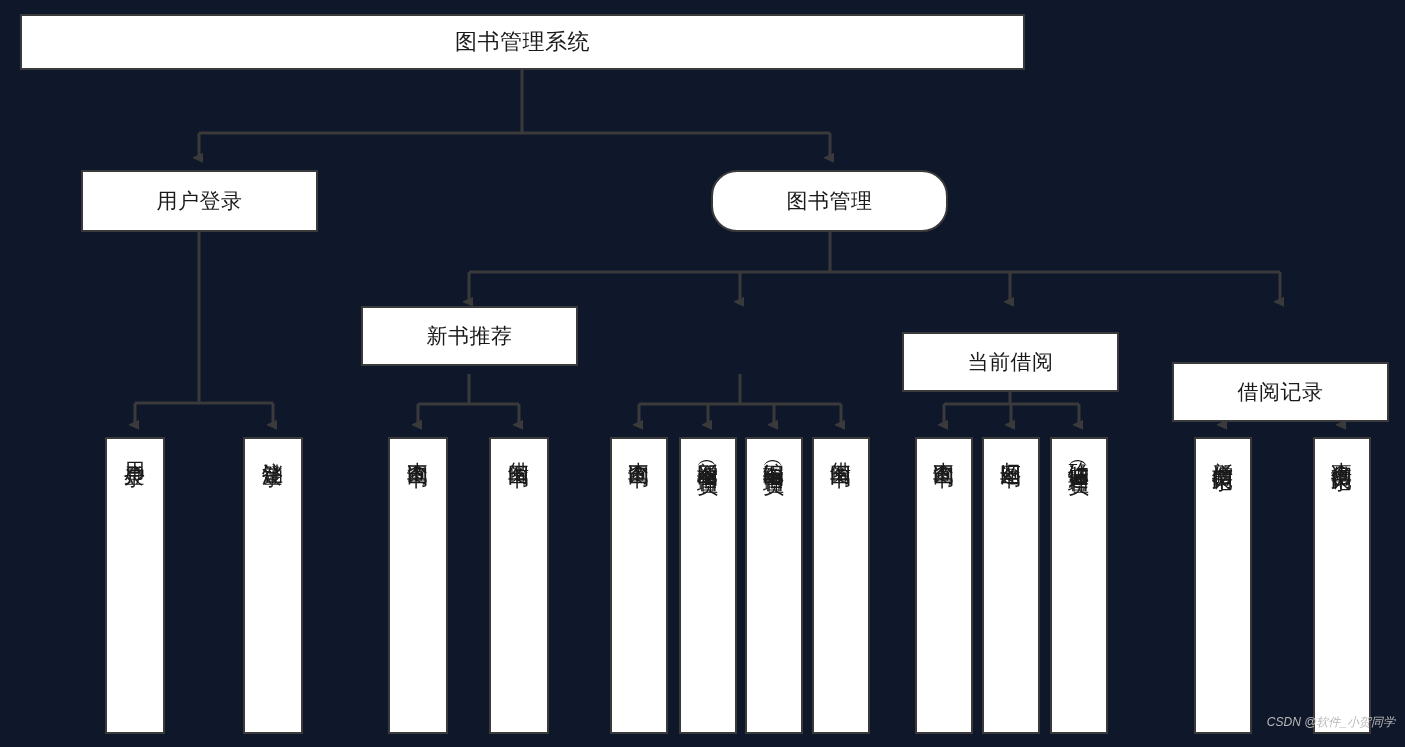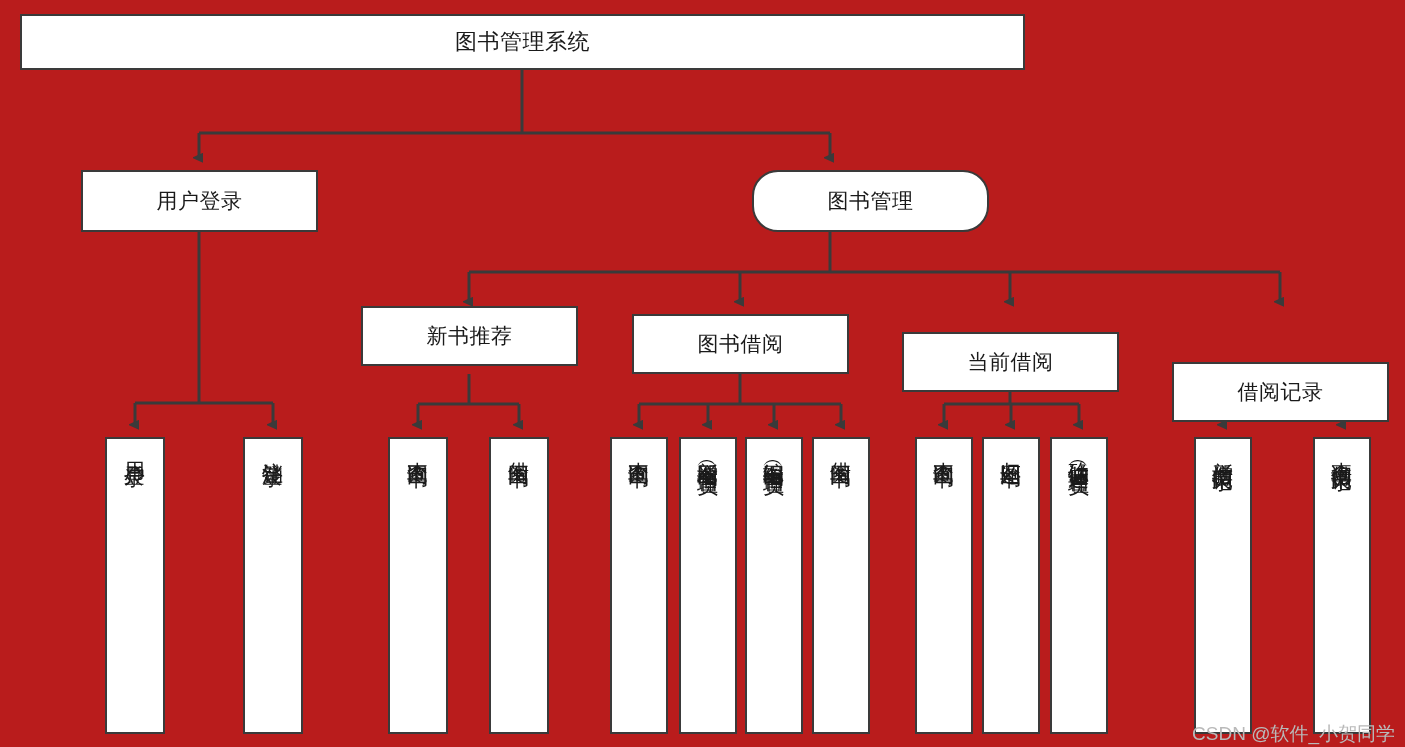--- a/index.html
+++ b/index.html
@@ -8,21 +8,21 @@
     padding: 0;
     background: #ffffff;
   }
   body {
     font-family: "Liberation Sans", "DejaVu Sans", sans-serif;
   }
   #canvas {
     position: relative;
     width: 1405px;
     height: 747px;
-    background: #b91c1c;
+    background: #0f172a;
     overflow: hidden;
   }
   #edges {
     position: absolute;
     left: 0;
     top: 0;
     width: 1405px;
     height: 747px;
     pointer-events: none;
   }
@@ -61,26 +61,27 @@
     writing-mode: vertical-rl;
     text-orientation: upright;
     font-size: 21px;
     line-height: 1;
     letter-spacing: 2px;
     white-space: nowrap;
   }
   #watermark {
     position: absolute;
     right: 10px;
-    bottom: 0;
-    font-size: 19px;
+    bottom: 16px;
+    font-size: 12px;
     color: #b9b9b9;
     z-index: 5;
     white-space: nowrap;
     font-family: "Liberation Sans", "DejaVu Sans", sans-serif;
+    font-style: italic;
   }
 </style>
 </head>
 <body>
 
 <div id="canvas">
 
   <svg id="edges" viewBox="0 0 1405 747" xmlns="http://www.w3.org/2000/svg">
     <defs>
       <marker id="arrow" markerWidth="10" markerHeight="10" refX="5.2" refY="4" orient="auto" markerUnits="userSpaceOnUse">
@@ -131,30 +132,27 @@
     </g>
   </svg>
 
   <div class="node horiz root" style="left:20px; top:14px; width:1005px; height:56px;">
     <span class="lbl">图书管理系统</span>
   </div>
 
   <div class="node horiz" style="left:81px; top:170px; width:237px; height:62px;">
     <span class="lbl">用户登录</span>
   </div>
-  <div class="node horiz" style="left:752px; top:170px; width:237px; height:62px;border-radius:26px;">
+  <div class="node horiz" style="left:711px; top:170px; width:237px; height:62px;border-radius:26px;">
     <span class="lbl">图书管理</span>
   </div>
 
   <div class="node horiz" style="left:361px; top:306px; width:217px; height:60px;">
     <span class="lbl">新书推荐</span>
   </div>
-  <div class="node horiz" style="left:632px; top:314px; width:217px; height:60px;">
-    <span class="lbl">图书借阅</span>
-  </div>
   <div class="node horiz" style="left:902px; top:332px; width:217px; height:60px;">
     <span class="lbl">当前借阅</span>
   </div>
   <div class="node horiz" style="left:1172px; top:314px; width:217px; height:60px;margin-top:48px;">
     <span class="lbl">借阅记录</span>
   </div>
 
   <div class="node vert" style="left:105px; top:437px; width:60px; height:297px;">
     <span class="lbl">用户登录</span>
   </div>

